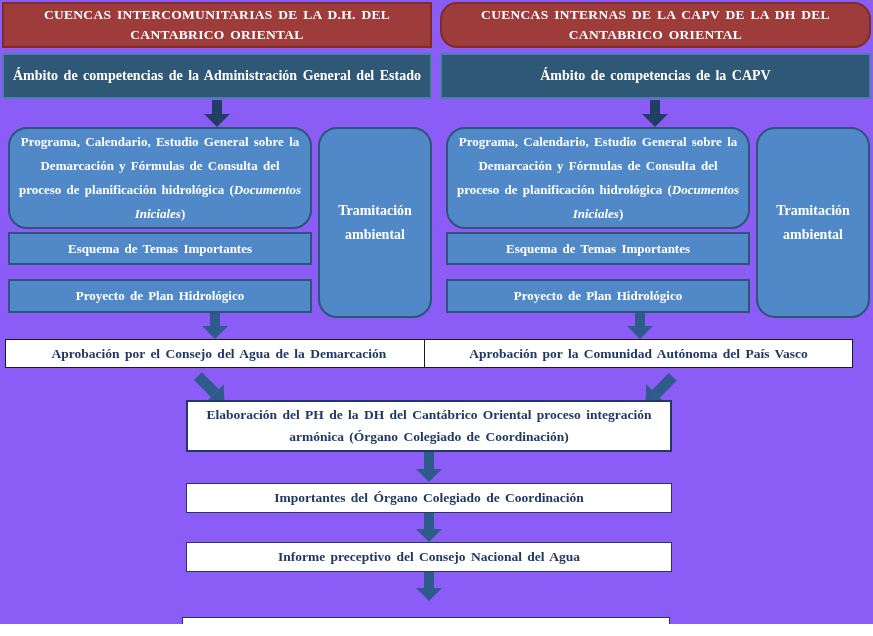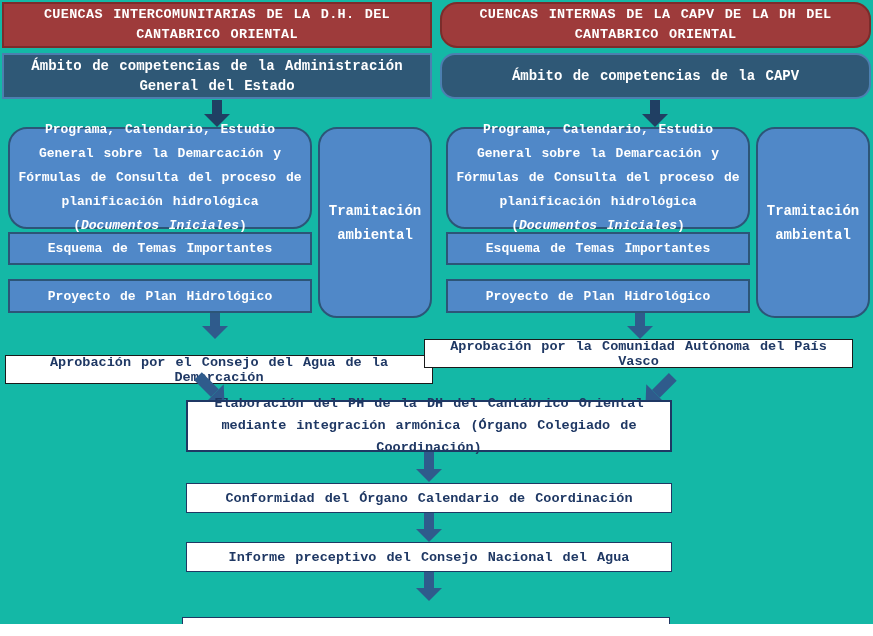--- a/index.html
+++ b/index.html
@@ -1,18 +1,18 @@
 <!DOCTYPE html>
 <html style="--red-fill: #9E3B3B; --red-border: #7B2C2B; --darkblue-fill: #2F5876; --darkblue-border: #4C7FB0; --blue-fill: #5088C8; --blue-border: #2C5577; --navy-border: #1F3864; --navy-text: #1F3864; --arrow-dark: #203F63; --arrow-steel: #2F5B8C;"><head>
 <meta charset="utf-8">
 <style>
   html,body{margin:0;padding:0;background:#fff;}
   .stage{
-    position:relative;width:873px;height:624px;background:#14b8a6;
-    font-family:Liberation Mono, monospace;font-weight:bold;
+    position:relative;width:873px;height:624px;background:#8b5cf6;
+    font-family:Liberation Serif, serif;font-weight:bold;
     overflow:hidden;
   }
   .box{
     position:absolute;box-sizing:border-box;
     display:flex;align-items:center;justify-content:center;
     text-align:center;
   }
   .box-red{
     background:var(--red-fill);border:2px solid var(--red-border);
     color:#fff;font-size:13.5px;line-height:20px;letter-spacing:.3px;word-spacing:2px;
@@ -91,29 +91,29 @@
 
   <div class="box box-blue multiline" style="left:318px;top:127px;width:114px;height:191px;font-size:14px;">
     <span>Tramitación ambiental</span>
   </div>
 
   <div class="arrow steel" style="left:202px;top:313px;height:26px;">
     <div class="stem"></div>
     <div class="head"></div>
   </div>
 
-  <div class="box box-white blackline" style="left:5px;top:339px;width:428px;height:29px;margin-top:16px;">
+  <div class="box box-white blackline" style="left:5px;top:339px;width:428px;height:29px;">
     <span>Aprobación por el Consejo del Agua de la Demarcación</span>
   </div>
 
   <div class="box box-red" style="left:440px;top:2px;width:431px;height:46px;border-radius:17px;">
     <span>CUENCAS INTERNAS DE LA CAPV DE LA DH DEL CANTABRICO ORIENTAL</span>
   </div>
 
-  <div class="box box-darkblue" style="left:440px;top:53px;width:431px;height:46px;border-radius:15px;">
+  <div class="box box-darkblue" style="left:440px;top:53px;width:431px;height:46px;">
     <span>Ámbito de competencias de la CAPV</span>
   </div>
 
   <div class="arrow dark" style="left:642px;top:100px;height:27px;">
     <div class="stem"></div>
     <div class="head"></div>
   </div>
 
   <div class="box box-blue multiline" style="left:446px;top:127px;width:304px;height:102px;">
     <span><span>Programa, Calendario, Estudio General sobre la Demarcación y Fórmulas de Consulta del proceso de planificación hidrológica (</span><i>Documentos Iniciales</i><span>)</span></span>
@@ -147,30 +147,30 @@
     </div>
   </div>
   <div class="diag sw" style="left:646px;top:371px;">
     <div class="inner">
       <div class="stem"></div>
       <div class="head"></div>
     </div>
   </div>
 
   <div class="box box-white multiline" style="left:186px;top:400px;width:486px;height:52px;">
-    <span>Elaboración del PH de la DH del Cantábrico Oriental mediante integración armónica (Órgano Colegiado de Coordinación)</span>
+    <span>Elaboración del PH de la DH del Cantábrico Oriental proceso integración armónica (Órgano Colegiado de Coordinación)</span>
   </div>
 
   <div class="arrow steel" style="left:416px;top:452px;height:30px;">
     <div class="stem"></div>
     <div class="head"></div>
   </div>
 
   <div class="box box-white thin" style="left:186px;top:483px;width:486px;height:30px;">
-    <span>Conformidad del Órgano Calendario de Coordinación</span>
+    <span>Importantes del Órgano Colegiado de Coordinación</span>
   </div>
 
   <div class="arrow steel" style="left:416px;top:513px;height:29px;">
     <div class="stem"></div>
     <div class="head"></div>
   </div>
 
   <div class="box box-white thin" style="left:186px;top:542px;width:486px;height:30px;text-align:right;">
     <span>Informe preceptivo del Consejo Nacional del Agua</span>
   </div>

